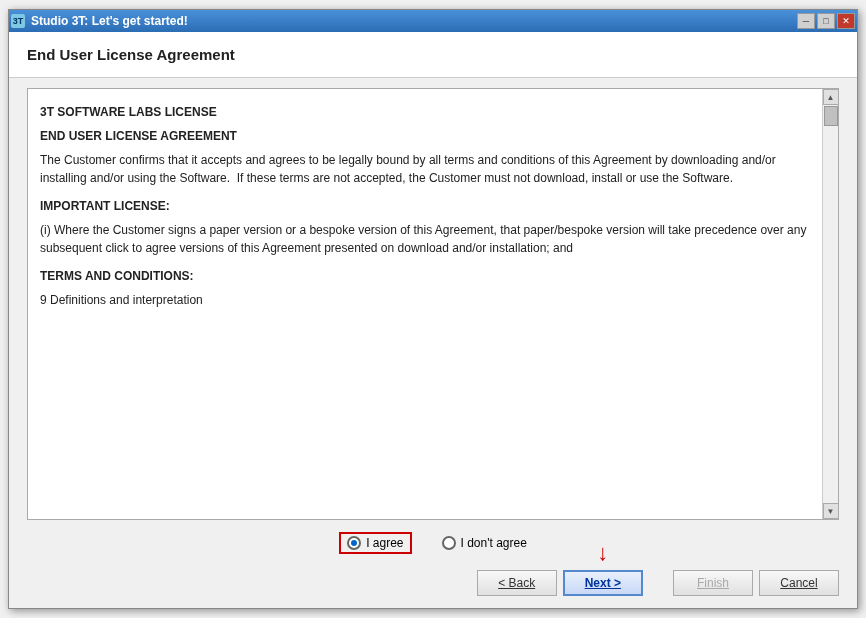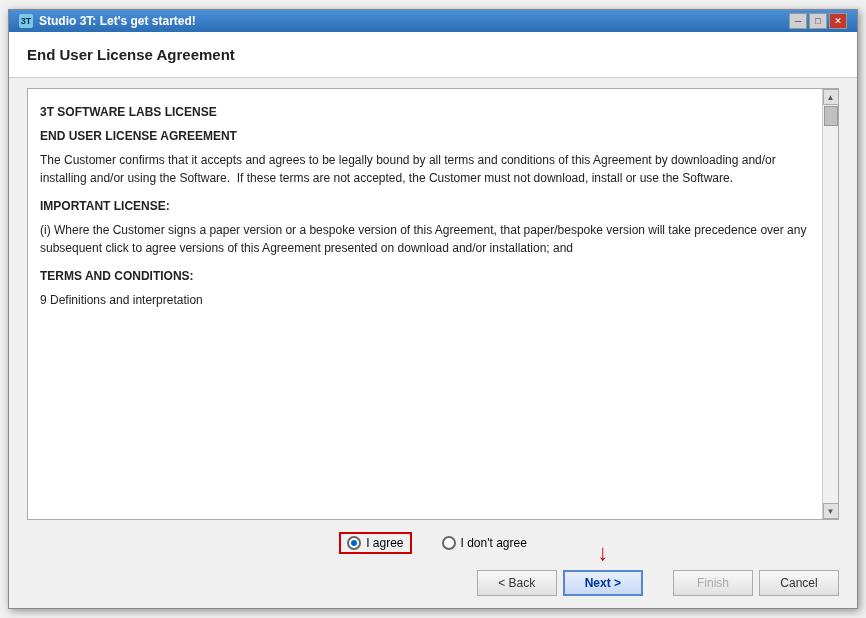--- a/index.html
+++ b/index.html
@@ -25,21 +25,21 @@
       flex-direction: column;
     }
 
     .title-bar {
       background: linear-gradient(to bottom, #4a90d9, #2a6db5);
       color: white;
       height: 22px;
       display: flex;
       align-items: center;
       justify-content: space-between;
-      padding: 0 10px;
+      padding: 0 2px;
       flex-shrink: 0;
     }
 
     .title-bar-left {
       display: flex;
       align-items: center;
       gap: 6px;
       font-size: 12px;
       font-weight: bold;
     }
@@ -216,20 +216,21 @@
       height: 26px;
       padding: 0 20px;
       font-size: 12px;
       cursor: pointer;
       border: 1px solid #aaa;
       background: linear-gradient(to bottom, #f8f8f8, #e0e0e0);
       color: #333;
       display: flex;
       align-items: center;
       justify-content: center;
+      text-decoration: underline;
     }
 
     .btn.primary {
       background: linear-gradient(to bottom, #e8f0fb, #c8d8f8);
       border: 2px solid #5588cc;
       font-weight: bold;
       color: #003399;
     }
 
     .btn:disabled {

